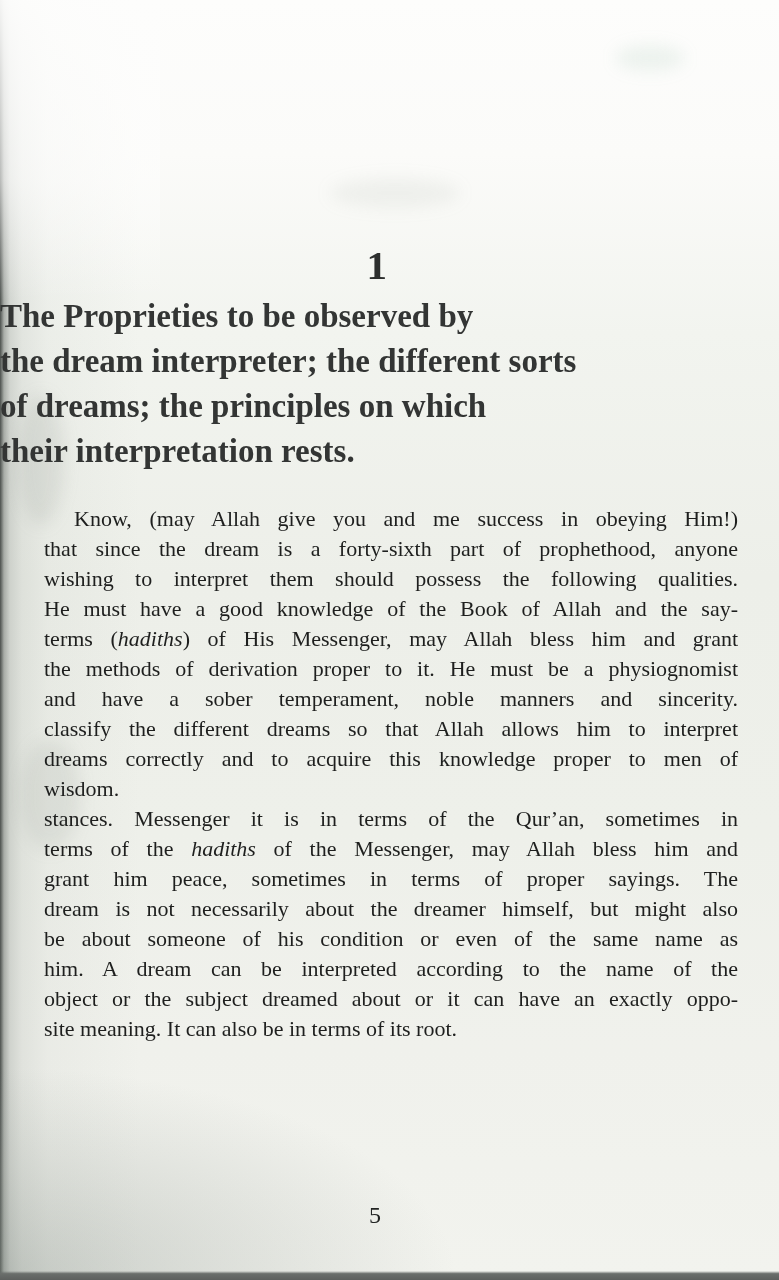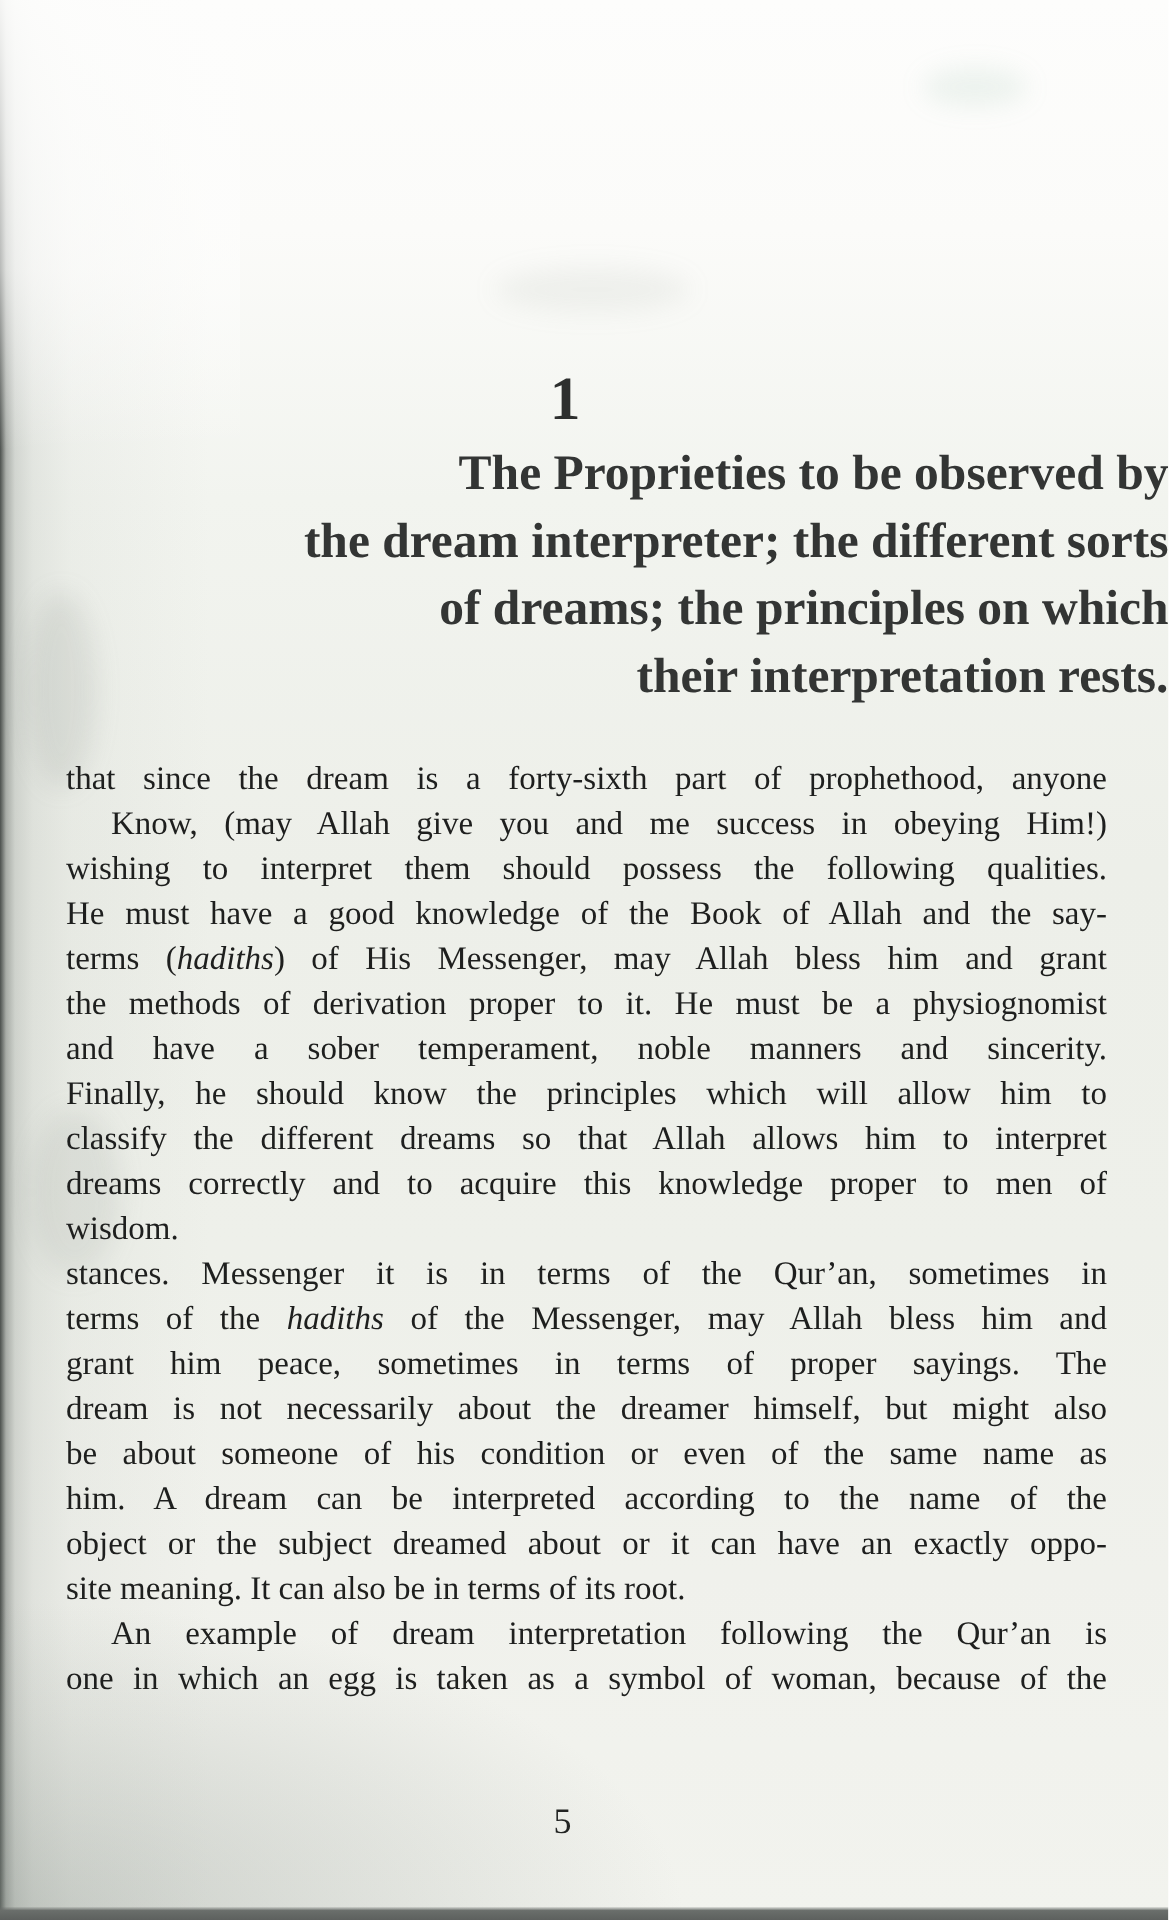--- a/index.html
+++ b/index.html
@@ -66,21 +66,21 @@
     text-align: center;
     font-size: 41px;
     font-weight: bold;
     color: #2d2f2e;
     letter-spacing: 0.5px;
   }
   .chapter-title {
     position: absolute;
     left: 0; right: 0;
     top: 294px;
-    text-align: right;
+    text-align: left;
     font-weight: bold;
     color: #333534;
     font-size: 33px;
     line-height: 45px;
   }
   .title-line { white-space: nowrap; }
 
   .body-text {
     position: absolute;
     left: 44px;
@@ -127,43 +127,38 @@
 
   <div class="chapter-title">
     <div class="title-line">The Proprieties to be observed by</div>
     <div class="title-line">the dream interpreter; the different sorts</div>
     <div class="title-line">of dreams; the principles on which</div>
     <div class="title-line">their interpretation rests.</div>
   </div>
 
   <div class="body-text">
       <div class="para">
+        <div class="line first"><span>Know, (may Allah give you and me success in obeying Him!)</span></div>
         <div class="line"><span>that since the dream is a forty-sixth part of prophethood, anyone</span></div>
-        <div class="line first"><span>Know, (may Allah give you and me success in obeying Him!)</span></div>
         <div class="line"><span>wishing to interpret them should possess the following qualities.</span></div>
         <div class="line"><span>He must have a good knowledge of the Book of Allah and the say-</span></div>
         <div class="line"><span>terms (</span><em>hadiths</em><span>) of His Messenger, may Allah bless him and grant</span></div>
         <div class="line"><span>the methods of derivation proper to it. He must be a physiognomist</span></div>
         <div class="line"><span>and have a sober temperament, noble manners and sincerity.</span></div>
-        <div class="line"><span>Finally, he should know the principles which will allow him to</span></div>
         <div class="line"><span>classify the different dreams so that Allah allows him to interpret</span></div>
         <div class="line"><span>dreams correctly and to acquire this knowledge proper to men of</span></div>
         <div class="line last"><span>wisdom.</span></div>
       </div>
       <div class="para">
         <div class="line"><span>stances. Messenger it is in terms of the Qur’an, sometimes in</span></div>
         <div class="line"><span>terms of the </span><em>hadiths</em><span> of the Messenger, may Allah bless him and</span></div>
         <div class="line"><span>grant him peace, sometimes in terms of proper sayings. The</span></div>
         <div class="line"><span>dream is not necessarily about the dreamer himself, but might also</span></div>
         <div class="line"><span>be about someone of his condition or even of the same name as</span></div>
         <div class="line"><span>him. A dream can be interpreted according to the name of the</span></div>
         <div class="line"><span>object or the subject dreamed about or it can have an exactly oppo-</span></div>
         <div class="line last"><span>site meaning. It can also be in terms of its root.</span></div>
       </div>
-      <div class="para">
-        <div class="line first"><span>An example of dream interpretation following the Qur’an is</span></div>
-        <div class="line"><span>one in which an egg is taken as a symbol of woman, because of the</span></div>
-      </div>
     </div>
 
   <div class="page-number">5</div>
 
 </div>
 
 </body></html>

